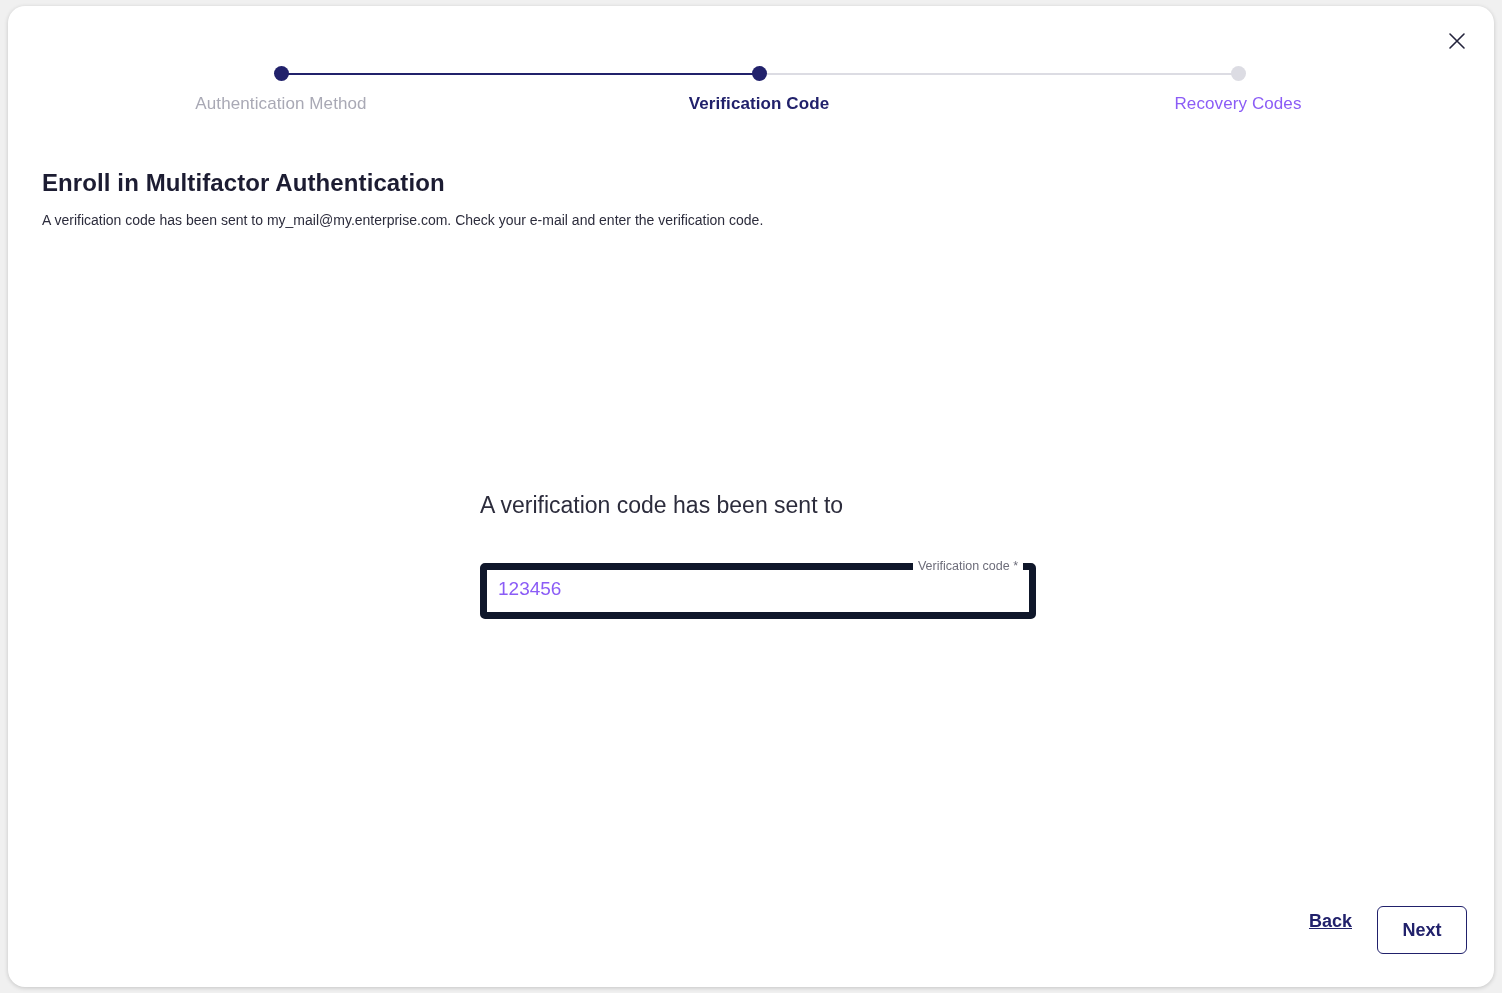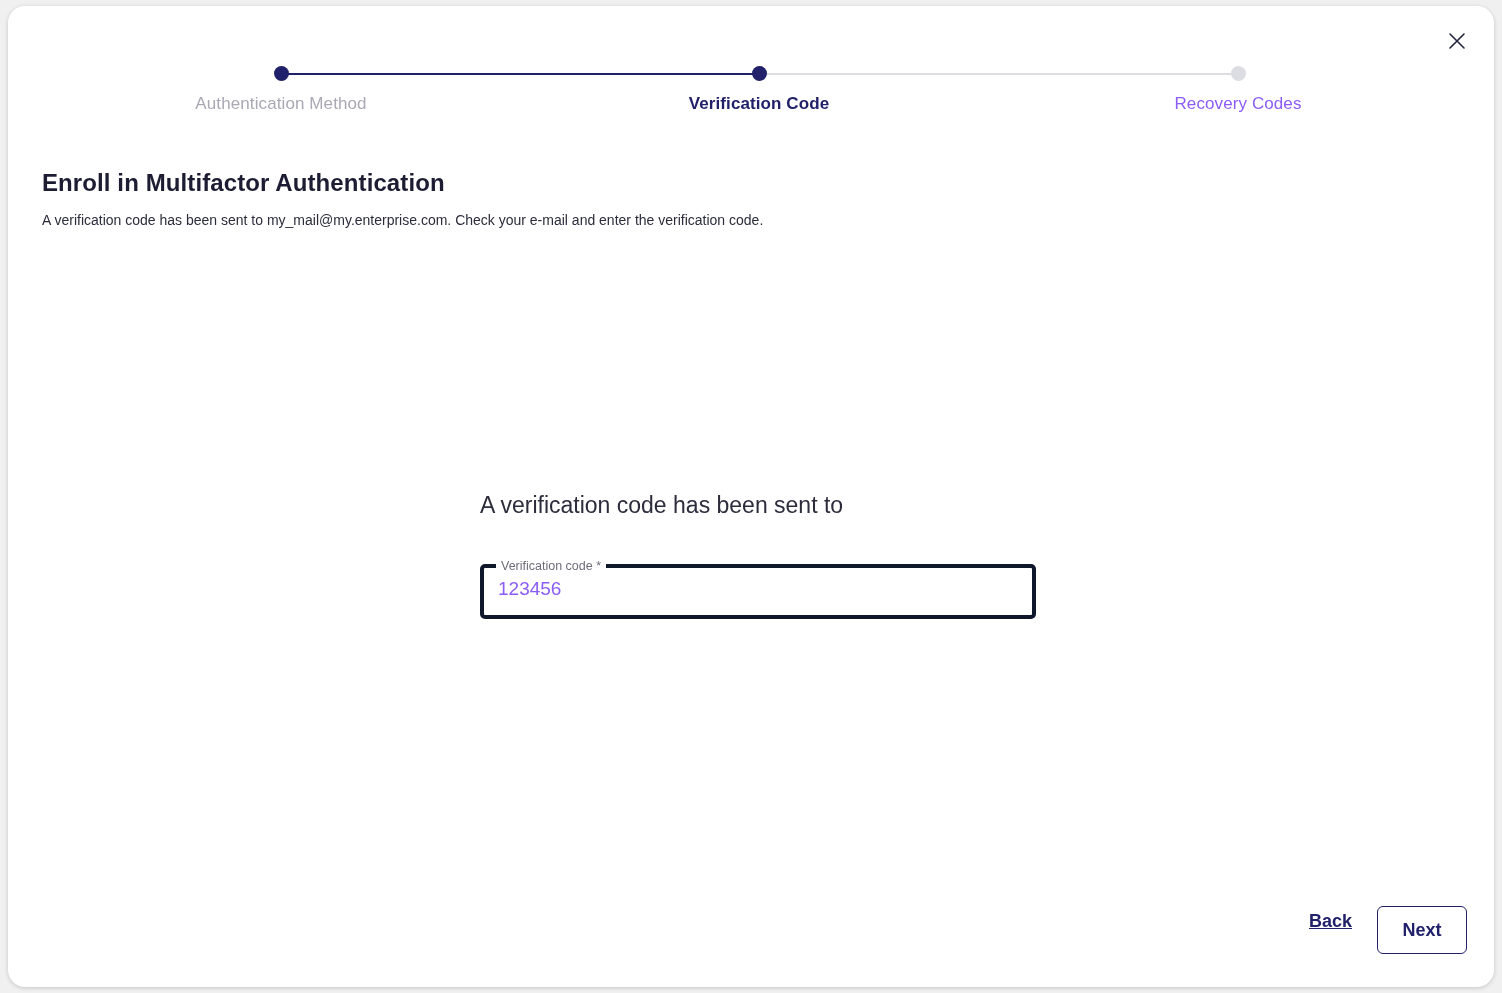--- a/index.html
+++ b/index.html
@@ -108,24 +108,25 @@
   
   .field {
     position: relative;
     margin-top: 40px;
     width: 556px;
     height: 60px;
   }
   .field fieldset {
     position: absolute;
     inset: 0;
-    border: 4px solid #0f172a;
+    border: 7px solid #0f172a;
     border-radius: 5px;
     padding: 0 9px;
     pointer-events: none;
+    text-align: right;
   }
   .field legend {
     font-size: 12.5px;
     color: #6d6d7a;
     padding: 0 5px;
     margin-left: 3px;
   }
   .field input {
     position: absolute;
     inset: 0;

